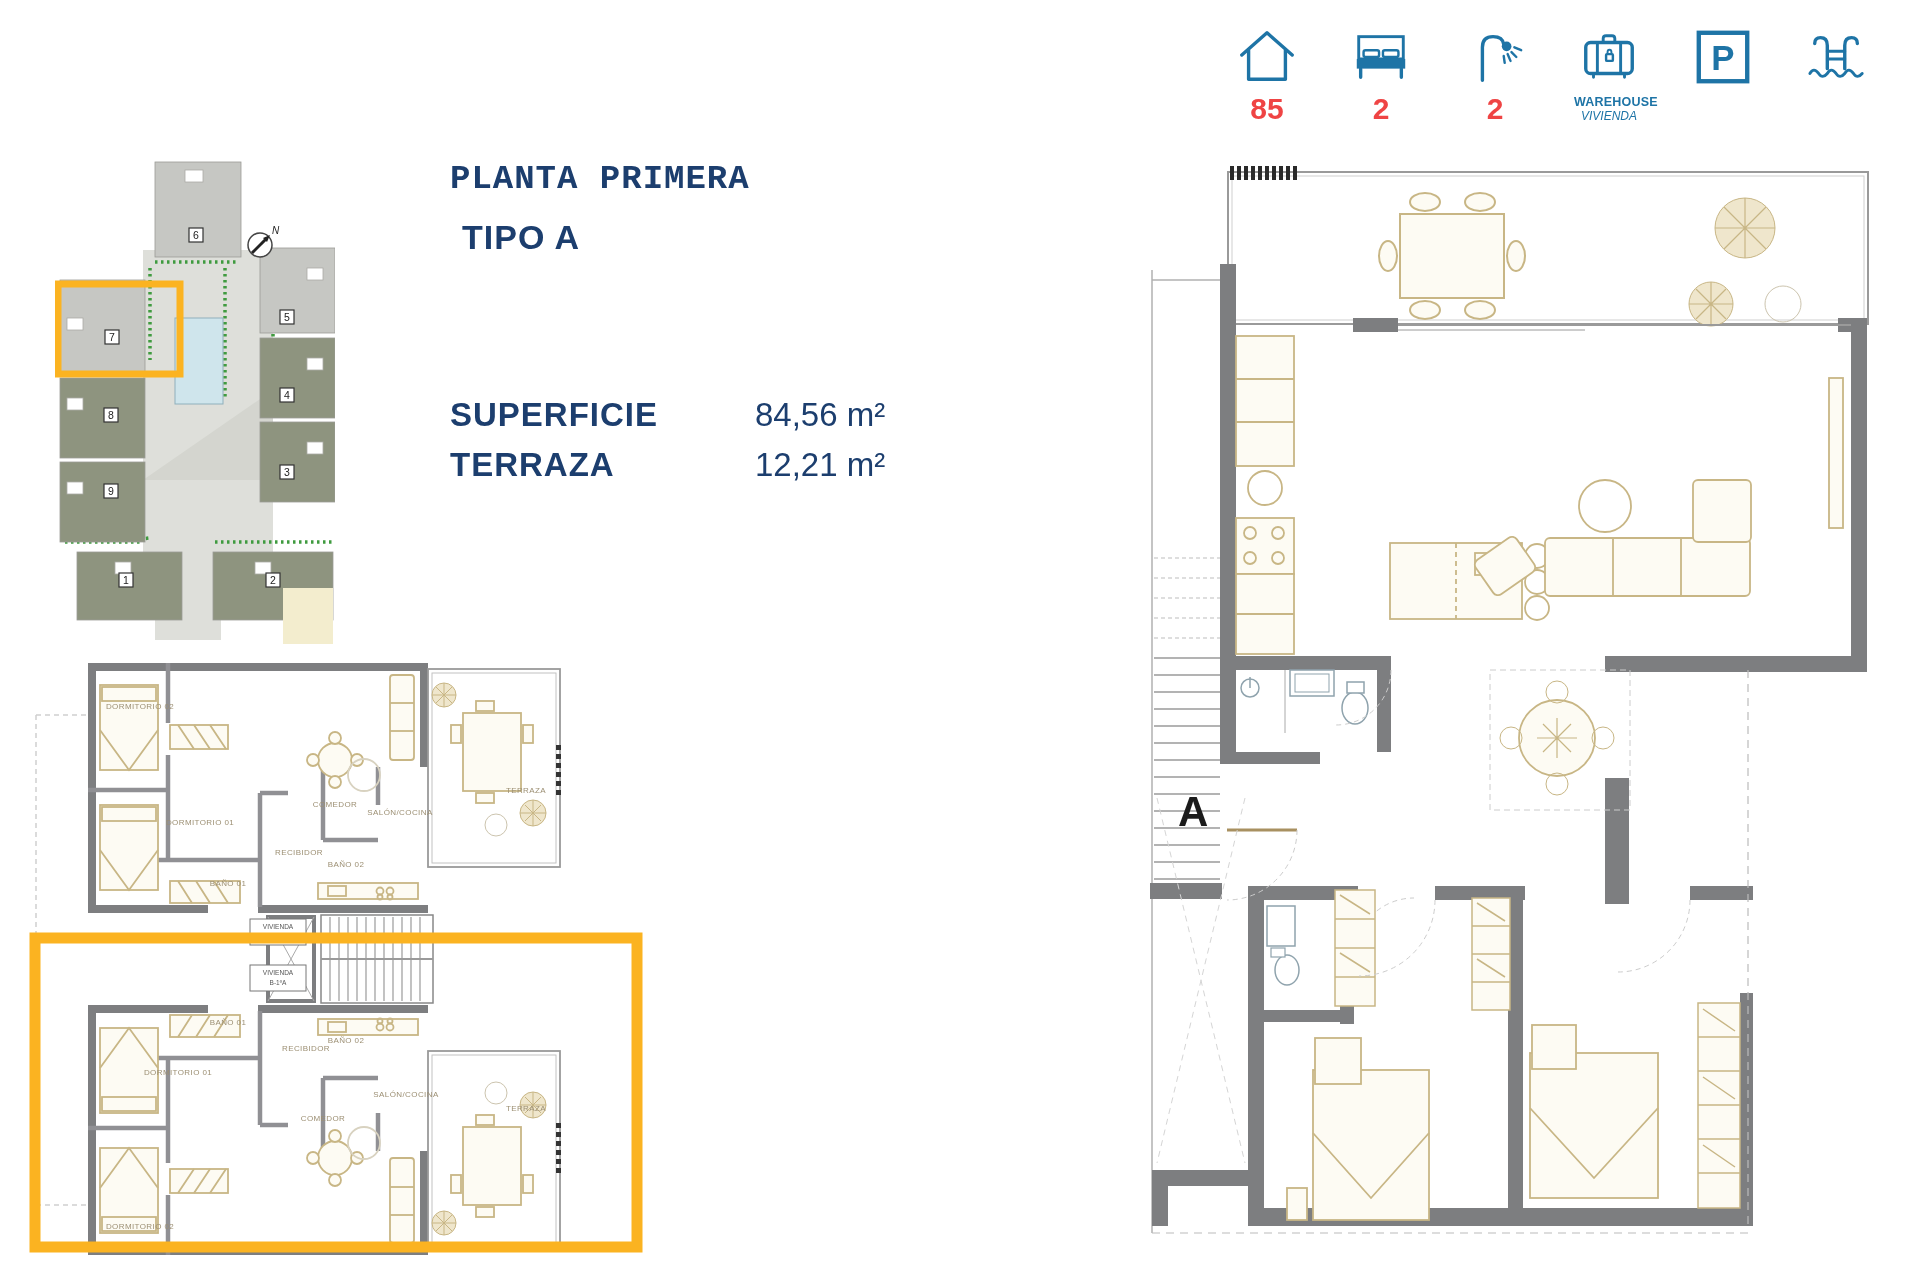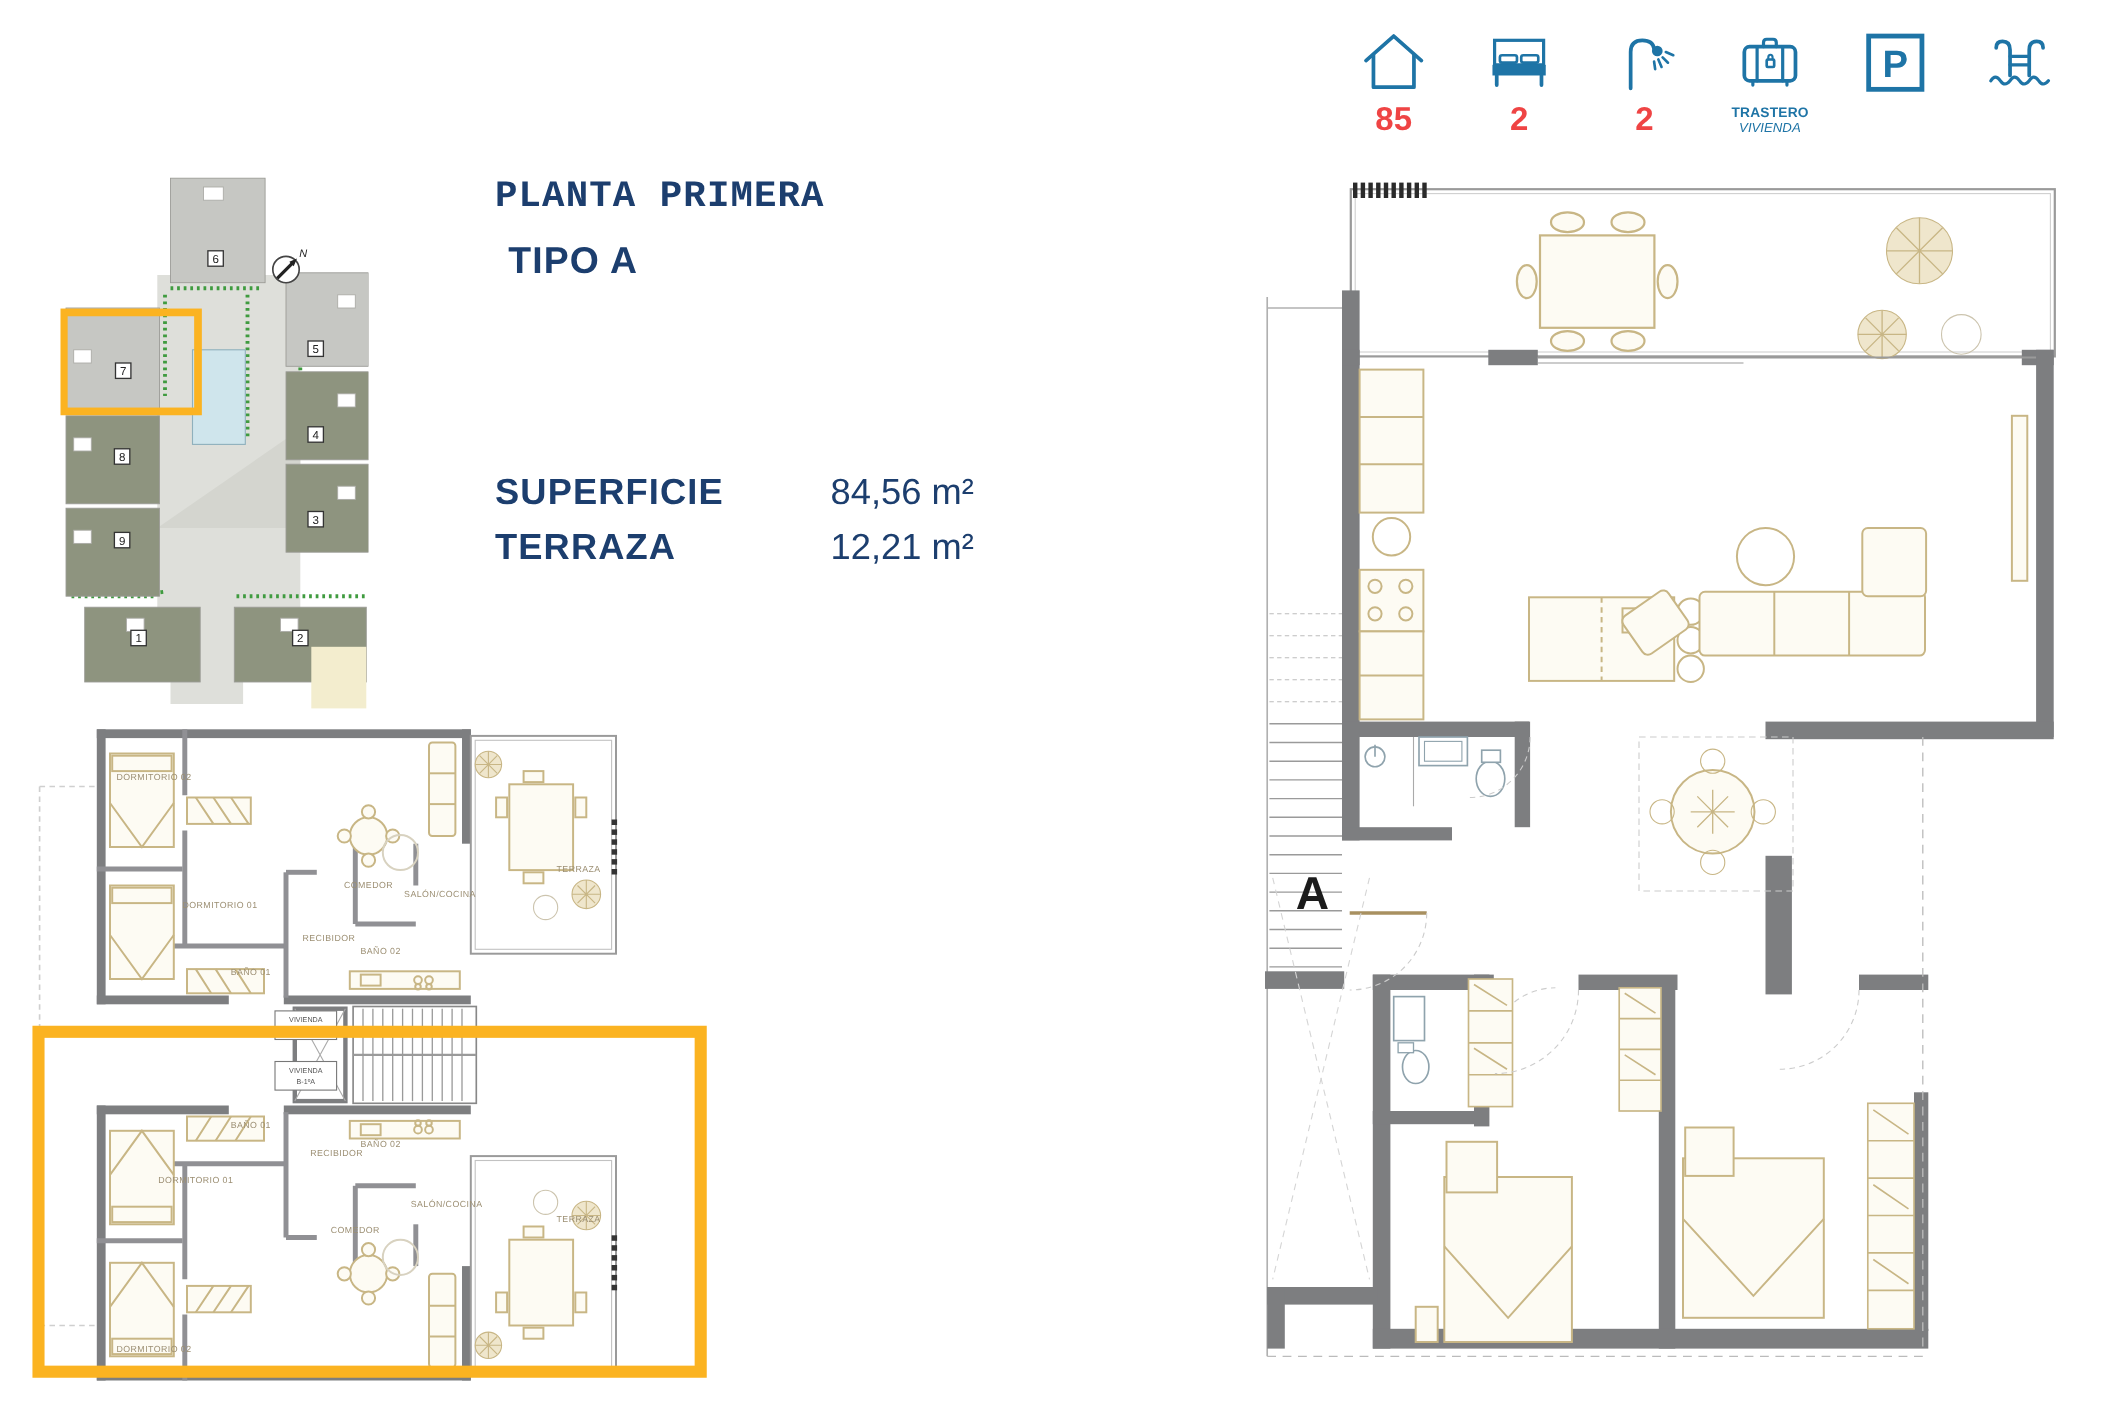--- a/index.html
+++ b/index.html
@@ -10,21 +10,21 @@
   .features{position:absolute;left:1232px;top:26px;display:flex;gap:44px;align-items:flex-start;}
   .feature{width:70px;text-align:center;}
   .feature svg{width:62px;height:62px;display:block;margin:0 auto;}
   .feature-value{color:#ef4444;font-size:30px;font-weight:bold;margin-top:4px;}
   .feature-label{color:#1E74A6;font-size:12.5px;font-weight:bold;margin-top:7px;letter-spacing:.2px;}
   .feature-sublabel{color:#1E74A6;font-size:12px;font-style:italic;}
 
   
   .info-title{position:absolute;left:450px;top:160px;color:#1C3E6E;font-size:34px;font-weight:bold;letter-spacing:1px;font-family:Liberation Mono, monospace;}
   .info-subtitle{position:absolute;left:450px;top:218px;color:#1C3E6E;font-size:34px;font-weight:bold;letter-spacing:1px;margin-left:12px;}
-  .info-rows{position:absolute;left:450px;top:428px;width:480px;color:#1C3E6E;}
+  .info-rows{position:absolute;left:450px;top:396px;width:480px;color:#1C3E6E;}
   .info-row{display:flex;margin-bottom:12px;}
   .info-row .lbl{width:305px;font-size:33px;font-weight:bold;letter-spacing:1px;}
   .info-row .val{font-size:33px;font-weight:normal;}
 
   
   .site-plan{position:absolute;left:55px;top:150px;width:280px;height:495px;}
   .small-plan{position:absolute;left:28px;top:655px;width:632px;height:612px;}
   .large-plan{position:absolute;left:945px;top:158px;width:935px;height:1112px;}
 
   svg text.room-label{fill:#9C8F73;font-size:8px;letter-spacing:.4px;font-family:"Liberation Sans",sans-serif;}
@@ -68,21 +68,21 @@
 
     <div class="feature">
       <svg viewBox="0 0 64 64" fill="none" stroke="#1E74A6" stroke-linecap="round" stroke-linejoin="round">
         <rect x="8" y="17" width="48" height="32" rx="5" stroke-width="3.5"></rect>
         <path d="M20 17 V49 M44 17 V49" stroke-width="3"></path>
         <path d="M26 17 V13 Q26 10 29 10 H35 Q38 10 38 13 V17" stroke-width="3"></path>
         <rect x="29" y="29" width="7" height="7" rx="1" stroke-width="2.5"></rect>
         <path d="M30.5 29 V27 Q30.5 24.5 32.5 24.5 Q34.5 24.5 34.5 27 V29" stroke-width="2"></path>
         <path d="M16 49 V53 M48 49 V53" stroke-width="3"></path>
       </svg>
-      <div class="feature-label">TRASTERO</div>
+      <div class="feature-label">WAREHOUSE</div>
       <div class="feature-sublabel">VIVIENDA</div>
     </div>
 
     <div class="feature">
       <svg viewBox="0 0 64 64">
         <rect x="7" y="7" width="50" height="50" fill="none" stroke="#1E74A6" stroke-width="4.5"></rect>
         <text x="32" y="45" text-anchor="middle" font-size="36" font-weight="bold" fill="#1E74A6">P</text>
       </svg>
     </div>
 

